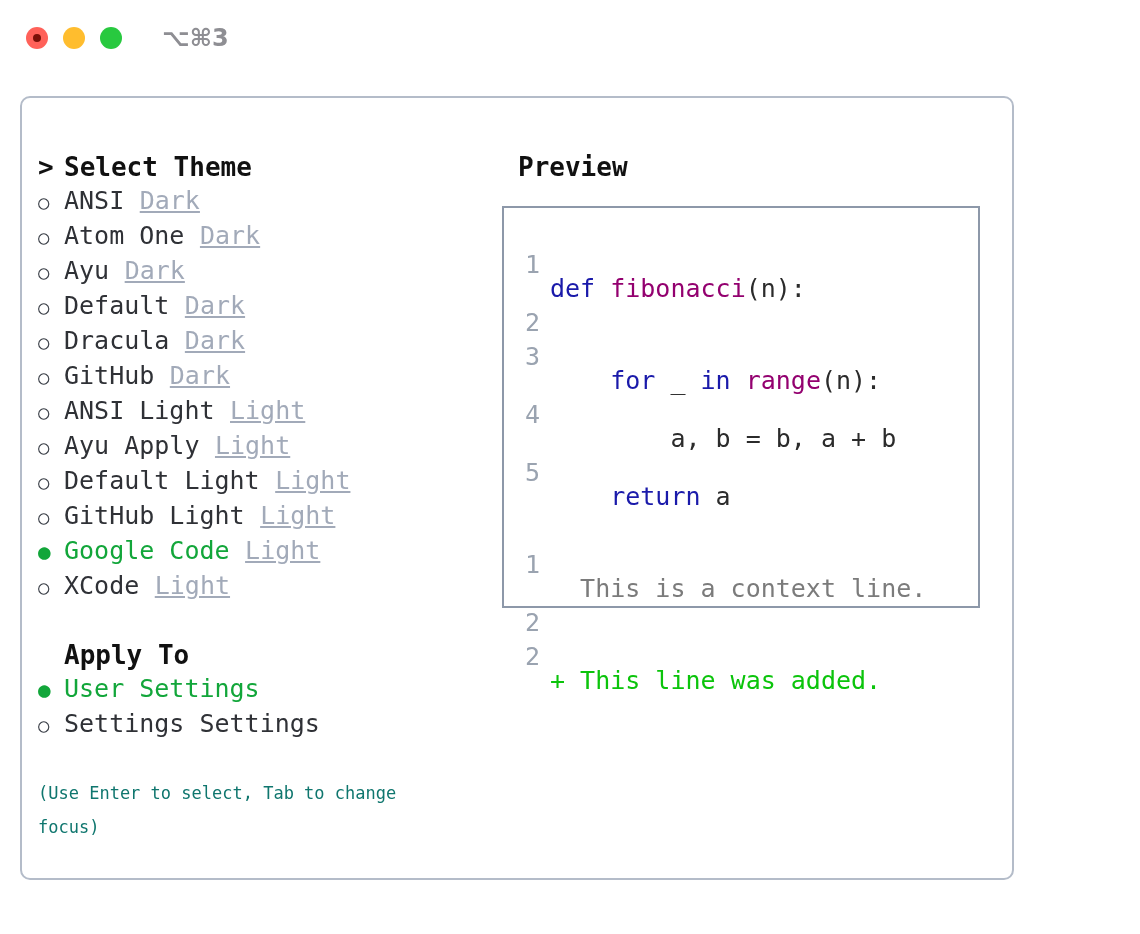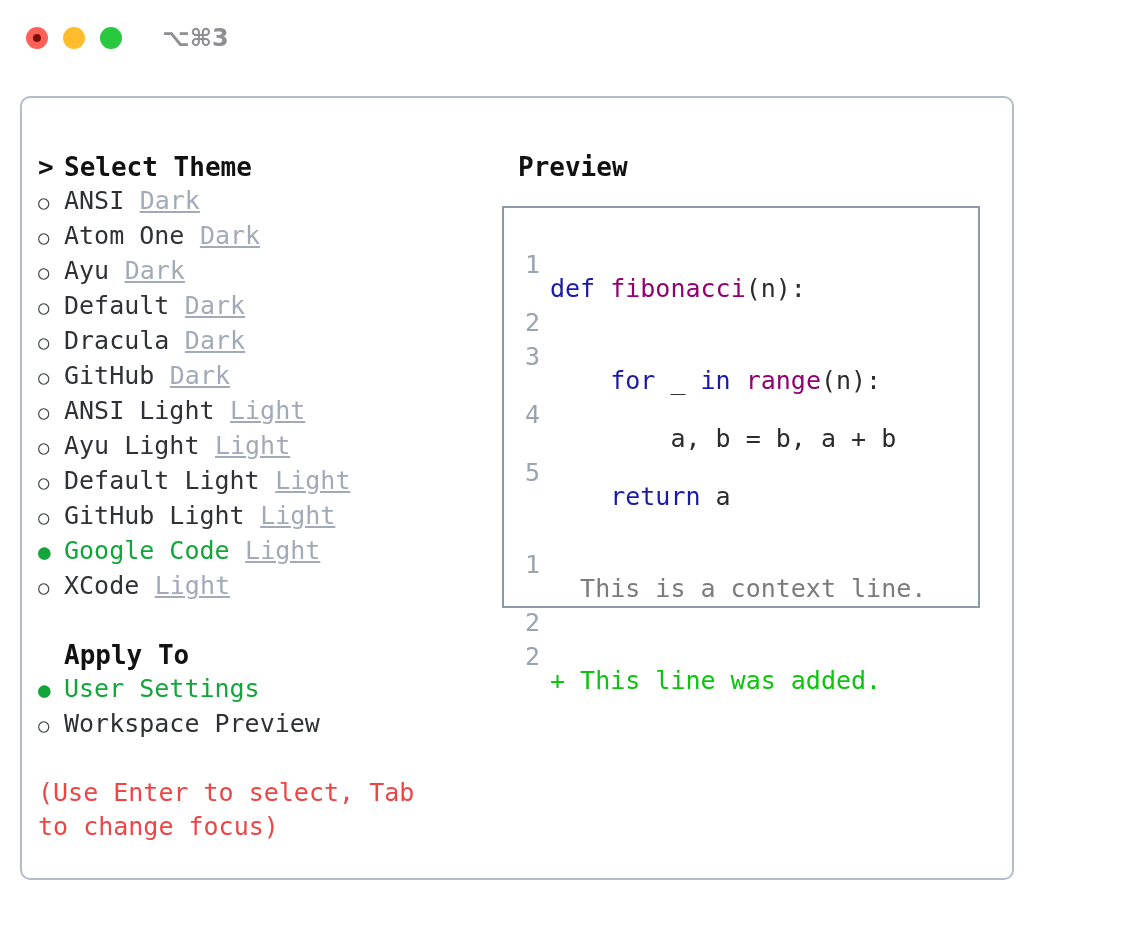--- a/index.html
+++ b/index.html
@@ -119,23 +119,23 @@
   }
   .opt.selected > .marker { color: #12a63a; font-size: 21px; }
   .opt-name { color: #2f3136; }
   .opt.selected .opt-name { color: #12a63a; }
   .opt-variant { color: #a2aab9; margin-left: 0.62em; text-decoration: underline; }
 
   .group-gap { height: 34px; }
 
   .hint {
     margin-top: 34px;
-    font-size: 25px;
-    line-height: 34px;
-    color: #ef4444;
+    font-size: 17px;
+    line-height: 34px;
+    color: #0f766e;
     width: 420px;
     white-space: pre-wrap;
   }
 
   
   .preview-title {
     font-size: 26px;
     font-weight: 700;
     color: #111111;
     line-height: 34px;
@@ -199,37 +199,37 @@
         </div>
 
         <div id="theme-list">
             <div class="opt"><span class="marker">○</span><span class="opt-name">ANSI</span><span class="opt-variant">Dark</span></div>
             <div class="opt"><span class="marker">○</span><span class="opt-name">Atom One</span><span class="opt-variant">Dark</span></div>
             <div class="opt"><span class="marker">○</span><span class="opt-name">Ayu</span><span class="opt-variant">Dark</span></div>
             <div class="opt"><span class="marker">○</span><span class="opt-name">Default</span><span class="opt-variant">Dark</span></div>
             <div class="opt"><span class="marker">○</span><span class="opt-name">Dracula</span><span class="opt-variant">Dark</span></div>
             <div class="opt"><span class="marker">○</span><span class="opt-name">GitHub</span><span class="opt-variant">Dark</span></div>
             <div class="opt"><span class="marker">○</span><span class="opt-name">ANSI Light</span><span class="opt-variant">Light</span></div>
-            <div class="opt"><span class="marker">○</span><span class="opt-name">Ayu Light</span><span class="opt-variant">Light</span></div>
+            <div class="opt"><span class="marker">○</span><span class="opt-name">Ayu Apply</span><span class="opt-variant">Light</span></div>
             <div class="opt"><span class="marker">○</span><span class="opt-name">Default Light</span><span class="opt-variant">Light</span></div>
             <div class="opt"><span class="marker">○</span><span class="opt-name">GitHub Light</span><span class="opt-variant">Light</span></div>
             <div class="opt selected"><span class="marker">●</span><span class="opt-name">Google Code</span><span class="opt-variant">Light</span></div>
             <div class="opt"><span class="marker">○</span><span class="opt-name">XCode</span><span class="opt-variant">Light</span></div>
           </div>
 
         <div class="group-gap"></div>
 
         <div class="section-head">
           <span class="head-indent"></span>
           <span>Apply To</span>
         </div>
 
         <div id="apply-list">
             <div class="opt selected"><span class="marker">●</span><span class="opt-name">User Settings</span></div>
-            <div class="opt"><span class="marker">○</span><span class="opt-name">Workspace Preview</span></div>
+            <div class="opt"><span class="marker">○</span><span class="opt-name">Settings Settings</span></div>
           </div>
 
         <div class="hint">(Use Enter to select, Tab to change focus)</div>
       </div>
 
       <div class="col-right">
         <div class="preview-title">Preview</div>
 
         <div class="preview-box">
           <div id="code-block">

